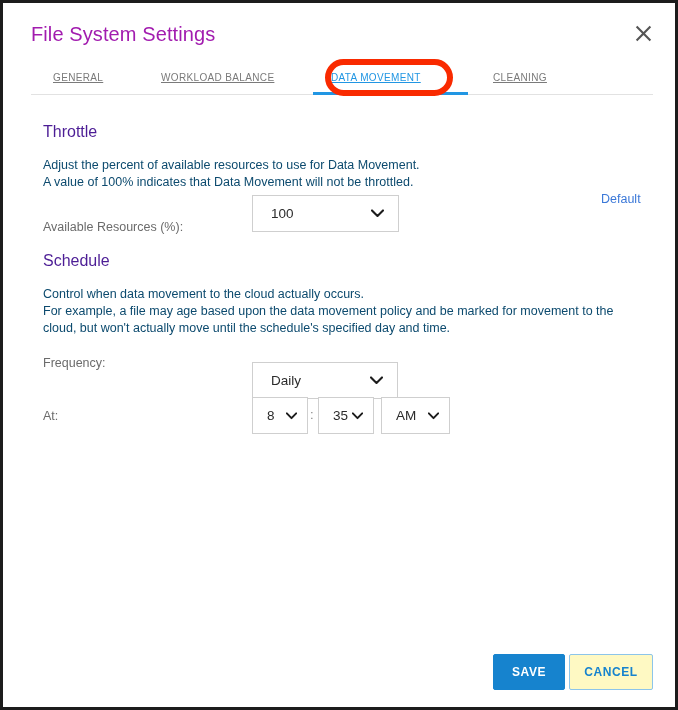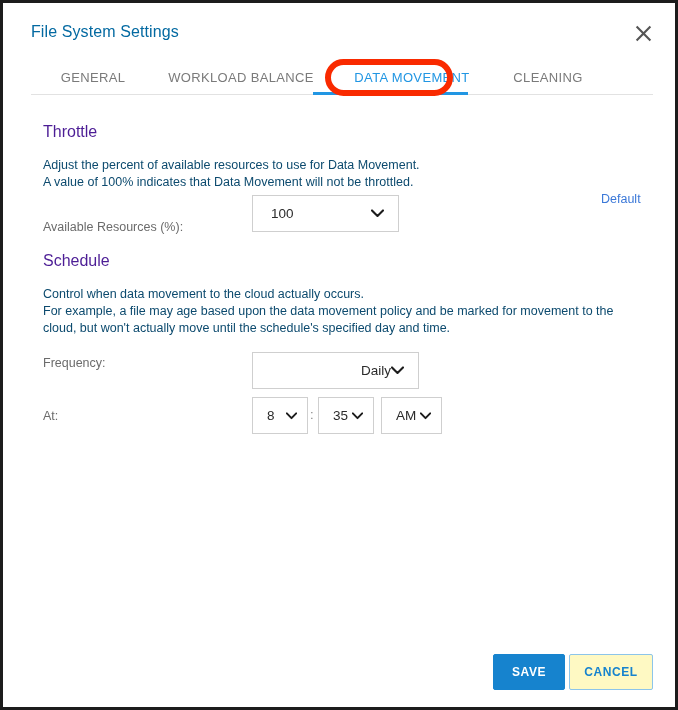--- a/index.html
+++ b/index.html
@@ -26,23 +26,23 @@
     position: absolute;
     left: 0; top: 0; right: 0; bottom: 0;
     background: #ffffff;
   }
 
   
   .dialog-title {
     position: absolute;
     left: 28px;
     top: 20px;
-    font-size: 16px;
+    font-size: 20px;
     font-weight: 400;
-    color: #0369a1;
+    color: #a21caf;
     letter-spacing: 0.1px;
     white-space: nowrap;
     text-align: right;
   }
 
   .close-btn {
     position: absolute;
     right: 16px;
     top: 14px;
     width: 32px;
@@ -63,26 +63,26 @@
     left: 28px;
     top: 62px;
     width: 622px;
     height: 30px;
   }
   .tab {
     position: absolute;
     top: 0;
     height: 26px;
     line-height: 26px;
-    font-size: 13px;
+    font-size: 10px;
     letter-spacing: 0.35px;
     color: #7a7a7a;
     white-space: nowrap;
     cursor: pointer;
-    text-align: center;
+    text-decoration: underline;
   }
   .tab.active {
     color: #2196e3;
   }
   .tab-general   { left: 22px;  width: 80px; }
   .tab-workload  { left: 130px; width: 160px; }
   .tab-datamove  { left: 300px; width: 162px; }
   .tab-cleaning  { left: 462px; width: 110px; }
 
   .tab-underline-gray {
@@ -180,24 +180,24 @@
   .sel .sel-caret {
     flex: 0 0 auto;
     padding-right: 14px;
     display: flex;
     align-items: center;
   }
   .sel-sm .sel-value { padding-left: 14px; }
   .sel-sm .sel-caret { padding-right: 10px; }
 
   #sel-resources { left: 249px; top: 192px; width: 147px; height: 37px; }
-  #sel-frequency { left: 249px; top: 349px; width: 167px; height: 37px; text-align: right; }
+  #sel-frequency { left: 249px; top: 359px; width: 146px; height: 37px; }
   #sel-hour      { left: 249px; top: 394px; width: 56px;  height: 37px; }
   #sel-minute    { left: 315px; top: 394px; width: 56px;  height: 37px; }
-  #sel-meridiem  { left: 378px; top: 394px; width: 61px;  height: 37px; }
+  #sel-meridiem  { left: 378px; top: 394px; width: 69px;  height: 37px; }
 
   .time-colon {
     position: absolute;
     left: 307px;
     top: 404px;
     font-size: 13px;
     color: #8a8a8a;
   }
 
   

